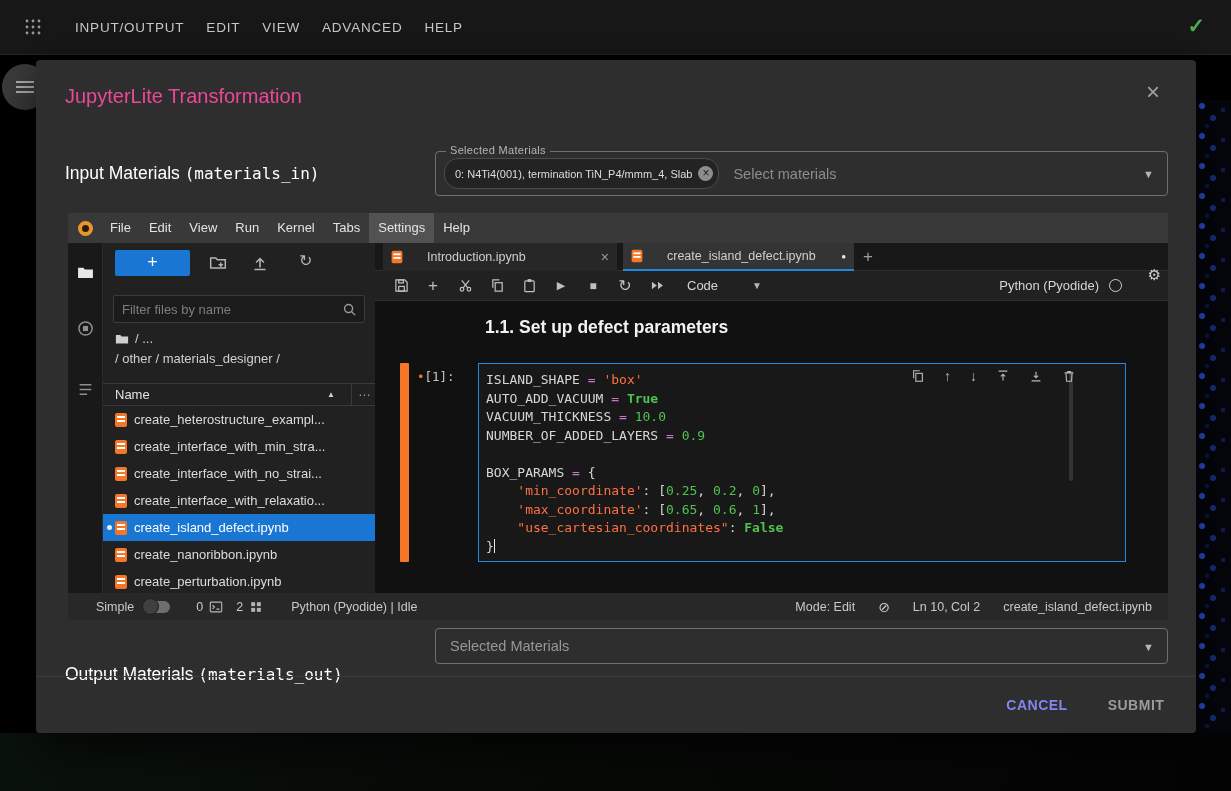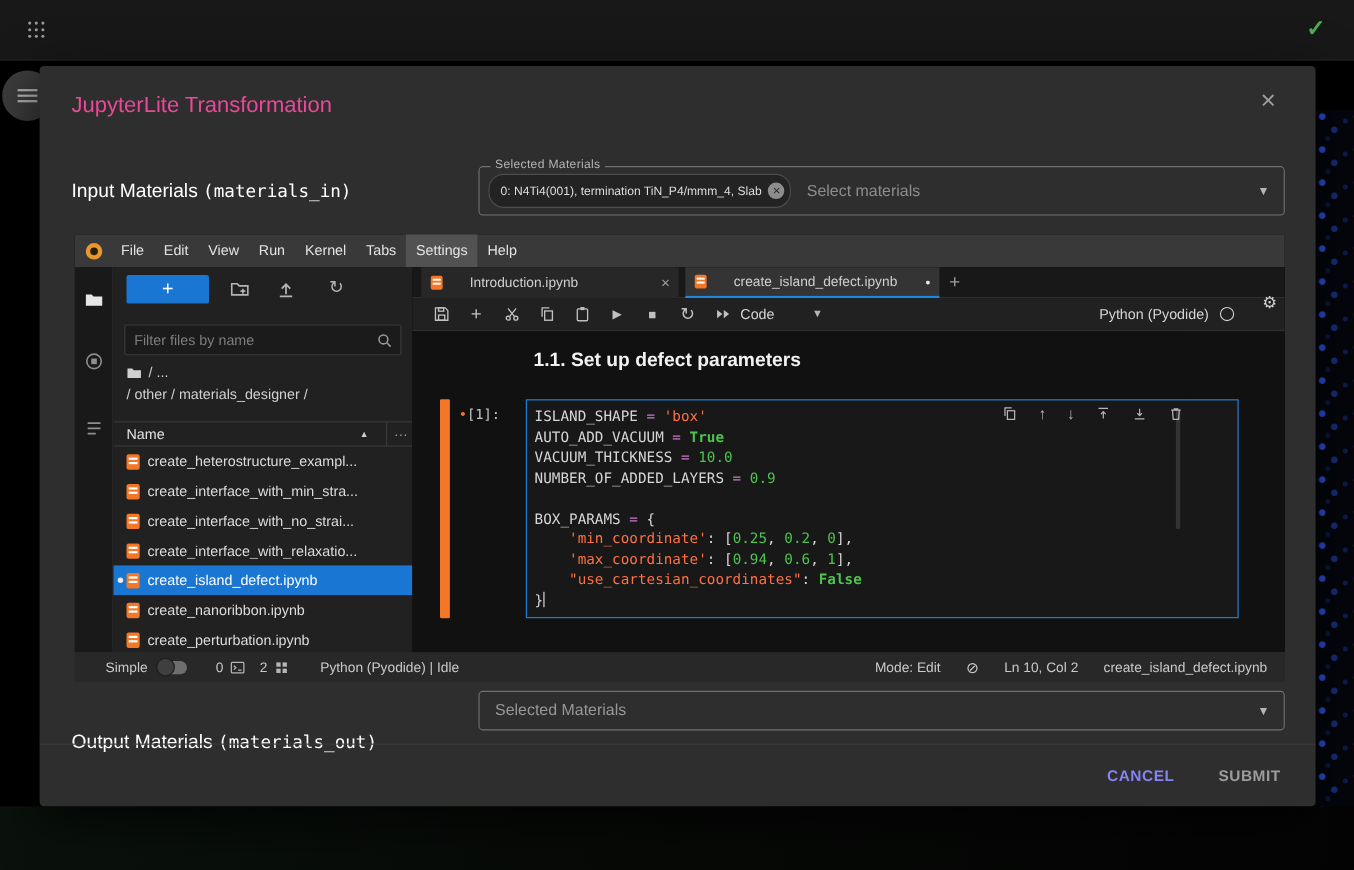--- a/index.html
+++ b/index.html
@@ -97,21 +97,21 @@
   .tab2{left:248px;width:231px;background:#343434;border-bottom:2px solid #1e88e5}
   .tab .nbic{transform:scale(.9)}
   .tab-x{margin-left:auto;color:#9a9a9a;font-size:14px}
   .tab-dot{margin-left:auto;color:#e8e8e8;font-size:8px}
   .tab-plus{position:absolute;left:488px;top:4px;font-size:17px;color:#9e9e9e;cursor:pointer}
   .main-gear{position:absolute;right:7px;top:23px;font-size:15px;color:#cfcfcf;cursor:pointer;z-index:3}
 
   .nbtoolbar{position:absolute;left:0;top:28px;width:793px;height:30px;background:#212121;border-bottom:1px solid #303030;
     display:flex;align-items:center;padding:0 46px 0 10px}
   .tb-ic{width:32px;display:flex;justify-content:center;color:#c0c0c0;font-size:13px;cursor:pointer}
-  .celltype{display:flex;align-items:center;gap:34px;font-size:13px;color:#d5d5d5;cursor:pointer}
+  .celltype{display:flex;align-items:center;gap:34px;margin-left:14px;font-size:13px;color:#d5d5d5;cursor:pointer}
   .celltype .cda{font-size:10px;color:#b5b5b5}
   .kernelbox{margin-left:auto;display:flex;align-items:center;gap:10px;font-size:13px;color:#d5d5d5}
   .idle-circle{width:13px;height:13px;border:1.5px solid #cfcfcf;border-radius:50%}
 
   .nbcontent{position:absolute;left:0;top:58px;width:702px;height:292px;background:#111}
   .nb-heading{position:absolute;left:110px;top:16px;font-size:17.5px;font-weight:bold;color:#f2f2f2}
   .collapser{position:absolute;left:25px;top:62px;width:9px;height:199px;background:#f37726;border-radius:1px;cursor:pointer}
   .prompt{position:absolute;left:42px;top:68px;font-family:"DejaVu Sans Mono",monospace;font-size:12.5px;color:#c6c6c6}
   .prompt .pb{color:#f37726}
   .editor{position:absolute;left:103px;top:62px;width:648px;height:199px;background:#181818;border:1px solid #1e88e5;
@@ -148,20 +148,27 @@
           <circle cx="9" cy="3" r="1.4"></circle>
           <circle cx="15" cy="3" r="1.4"></circle>
         <circle cx="3" cy="9" r="1.4"></circle>
           <circle cx="9" cy="9" r="1.4"></circle>
           <circle cx="15" cy="9" r="1.4"></circle>
         <circle cx="3" cy="15" r="1.4"></circle>
           <circle cx="9" cy="15" r="1.4"></circle>
           <circle cx="15" cy="15" r="1.4"></circle>
       </svg>
     </div>
+    <nav class="top-menu" id="top-menu">
+        <span>INPUT/OUTPUT</span>
+        <span>EDIT</span>
+        <span>VIEW</span>
+        <span>ADVANCED</span>
+        <span>HELP</span>
+      </nav>
     <div class="top-check">✓</div>
   </div>
 
   <div class="fab">
       <span class="bars"></span>
     </div>
 
   <div class="modal">
     <div class="modal-title">JupyterLite Transformation</div>
     <div class="modal-close">×</div>
@@ -359,21 +366,21 @@
           </div>
           <div class="editor">
             <div id="code">
                 <div class="cl"><span class="tok-df">ISLAND_SHAPE </span><span class="tok-op">= </span><span class="tok-st">'box'</span></div>
                 <div class="cl"><span class="tok-df">AUTO_ADD_VACUUM </span><span class="tok-op">= </span><span class="tok-kw">True</span></div>
                 <div class="cl"><span class="tok-df">VACUUM_THICKNESS </span><span class="tok-op">= </span><span class="tok-nu">10.0</span></div>
                 <div class="cl"><span class="tok-df">NUMBER_OF_ADDED_LAYERS </span><span class="tok-op">= </span><span class="tok-nu">0.9</span></div>
                 <div class="cl"></div>
                 <div class="cl"><span class="tok-df">BOX_PARAMS </span><span class="tok-op">= </span><span class="tok-df">{</span></div>
                 <div class="cl"><span class="tok-df">    </span><span class="tok-st">'min_coordinate'</span><span class="tok-df">: [</span><span class="tok-nu">0.25</span><span class="tok-df">, </span><span class="tok-nu">0.2</span><span class="tok-df">, </span><span class="tok-nu">0</span><span class="tok-df">],</span></div>
-                <div class="cl"><span class="tok-df">    </span><span class="tok-st">'max_coordinate'</span><span class="tok-df">: [</span><span class="tok-nu">0.94</span><span class="tok-df">, </span><span class="tok-nu">0.6</span><span class="tok-df">, </span><span class="tok-nu">1</span><span class="tok-df">],</span></div>
+                <div class="cl"><span class="tok-df">    </span><span class="tok-st">'max_coordinate'</span><span class="tok-df">: [</span><span class="tok-nu">0.65</span><span class="tok-df">, </span><span class="tok-nu">0.6</span><span class="tok-df">, </span><span class="tok-nu">1</span><span class="tok-df">],</span></div>
                 <div class="cl"><span class="tok-df">    </span><span class="tok-st">"use_cartesian_coordinates"</span><span class="tok-df">: </span><span class="tok-kw">False</span></div>
                 <div class="cl"><span class="tok-df">}</span><span class="caret"></span></div>
               </div>
           </div>
           <div class="cell-toolbar">
             <span class="ct-ic">
               <svg width="14" height="14" viewBox="0 0 16 16" fill="none" stroke="currentColor" stroke-width="1.3">
                 <rect x="5.5" y="5" width="7.5" height="9"></rect>
                   <path d="M3 10.5V2h7"></path>
               </svg>

